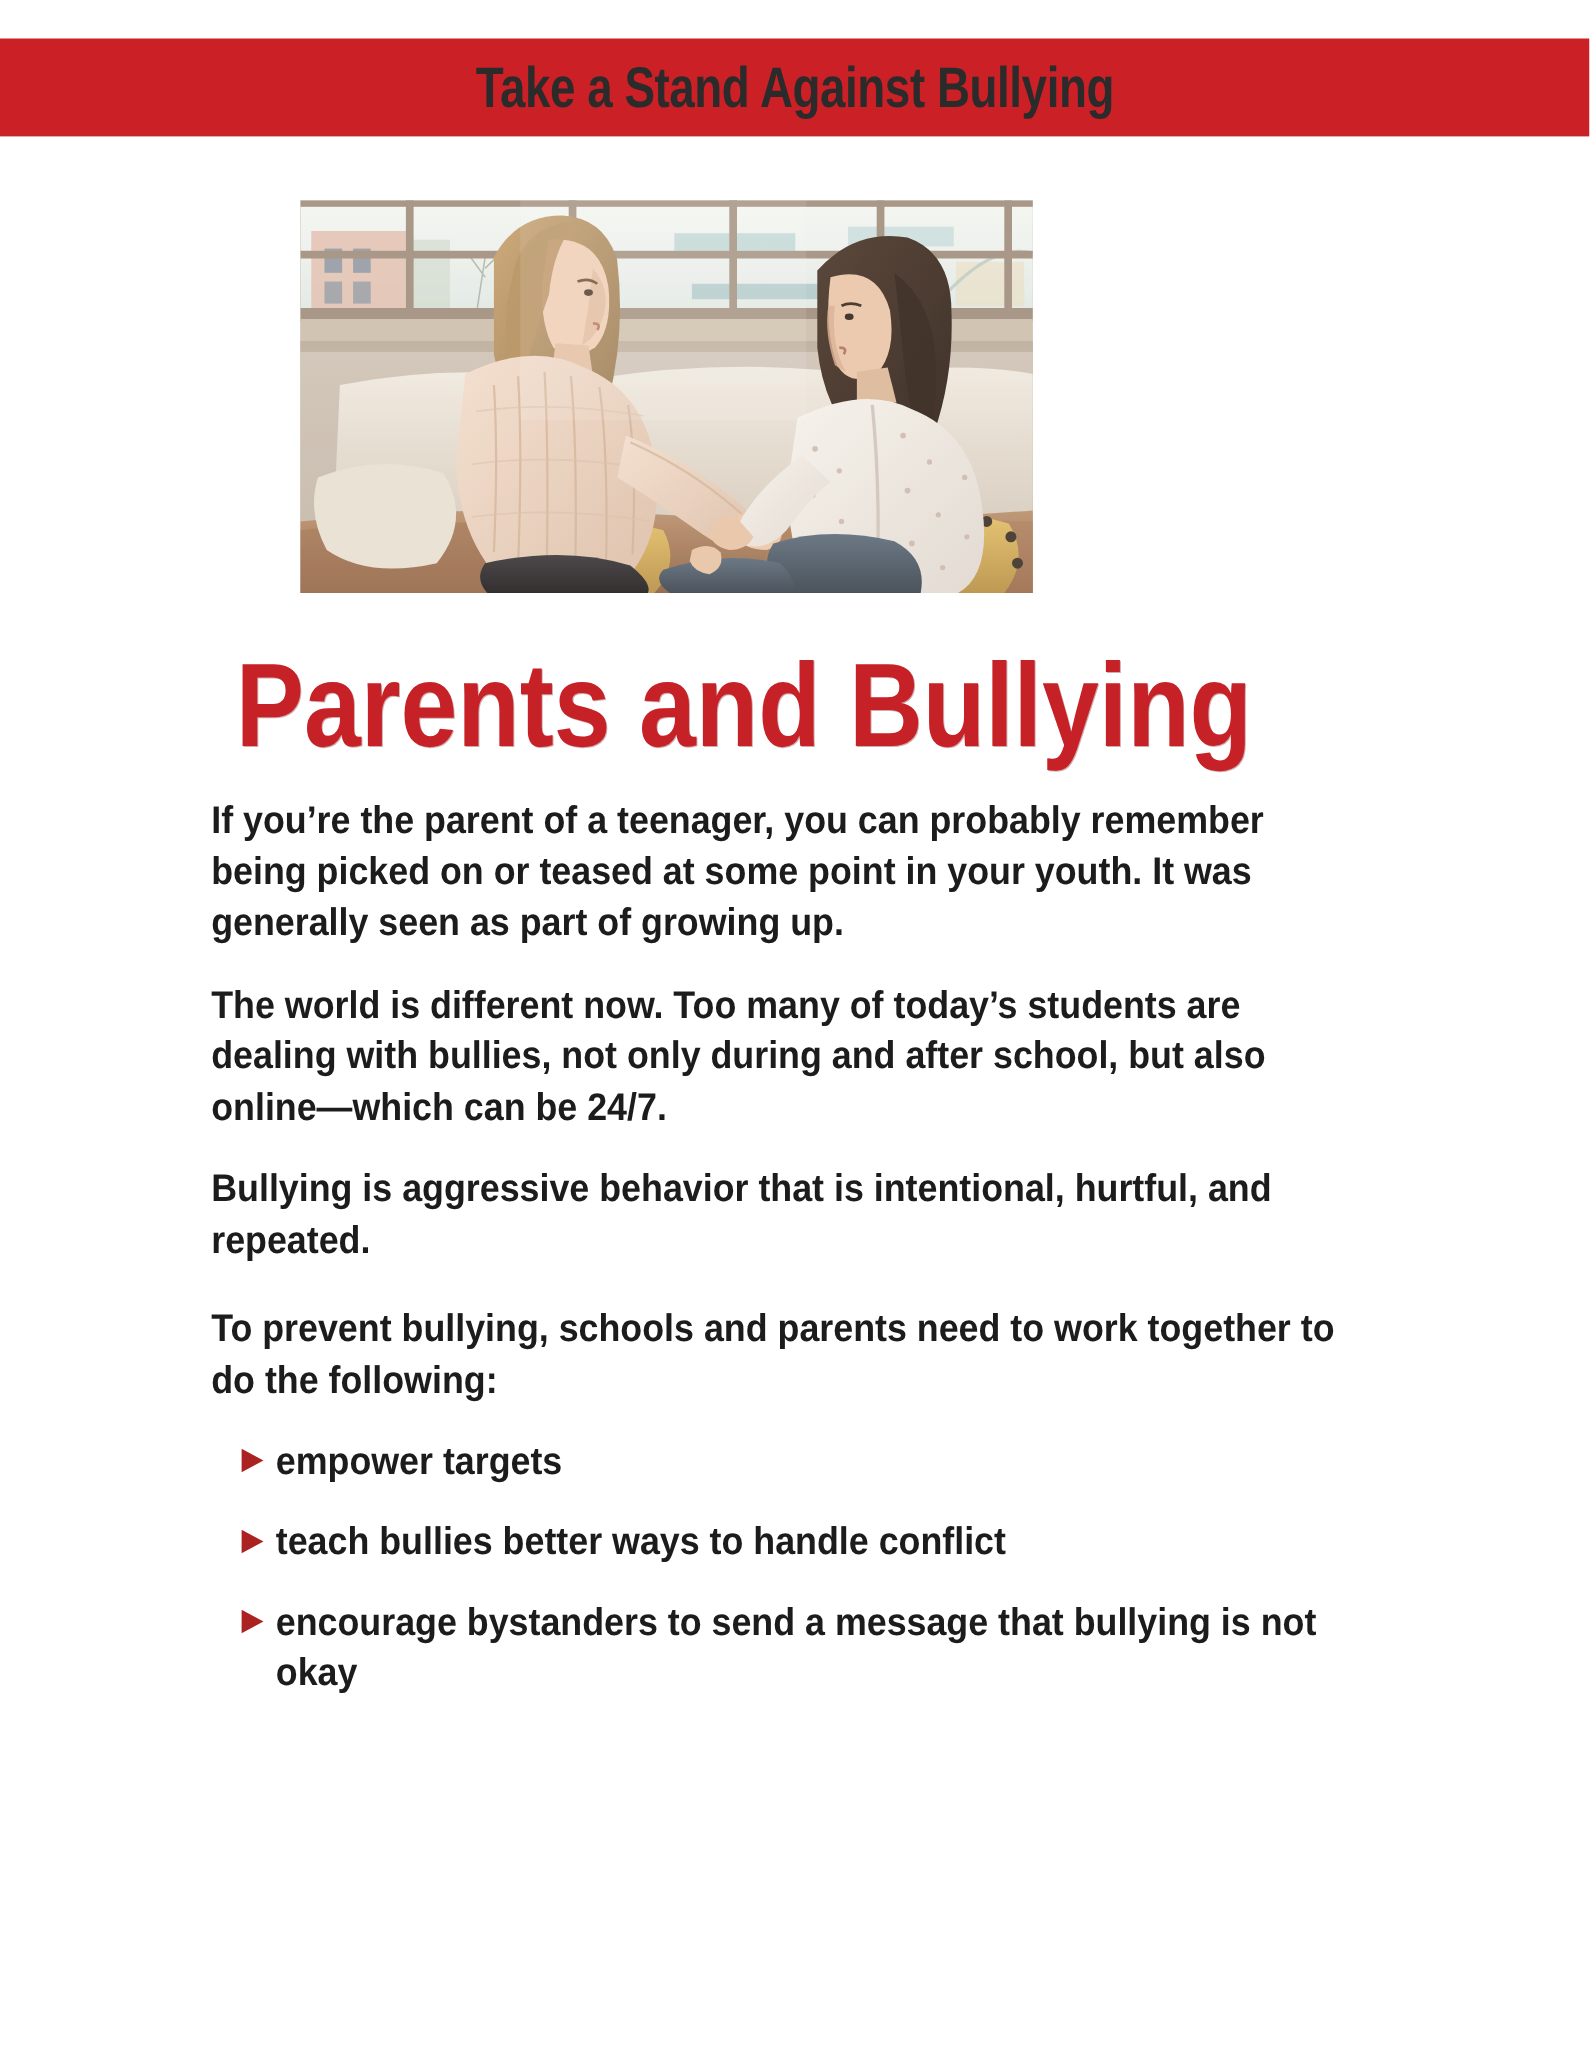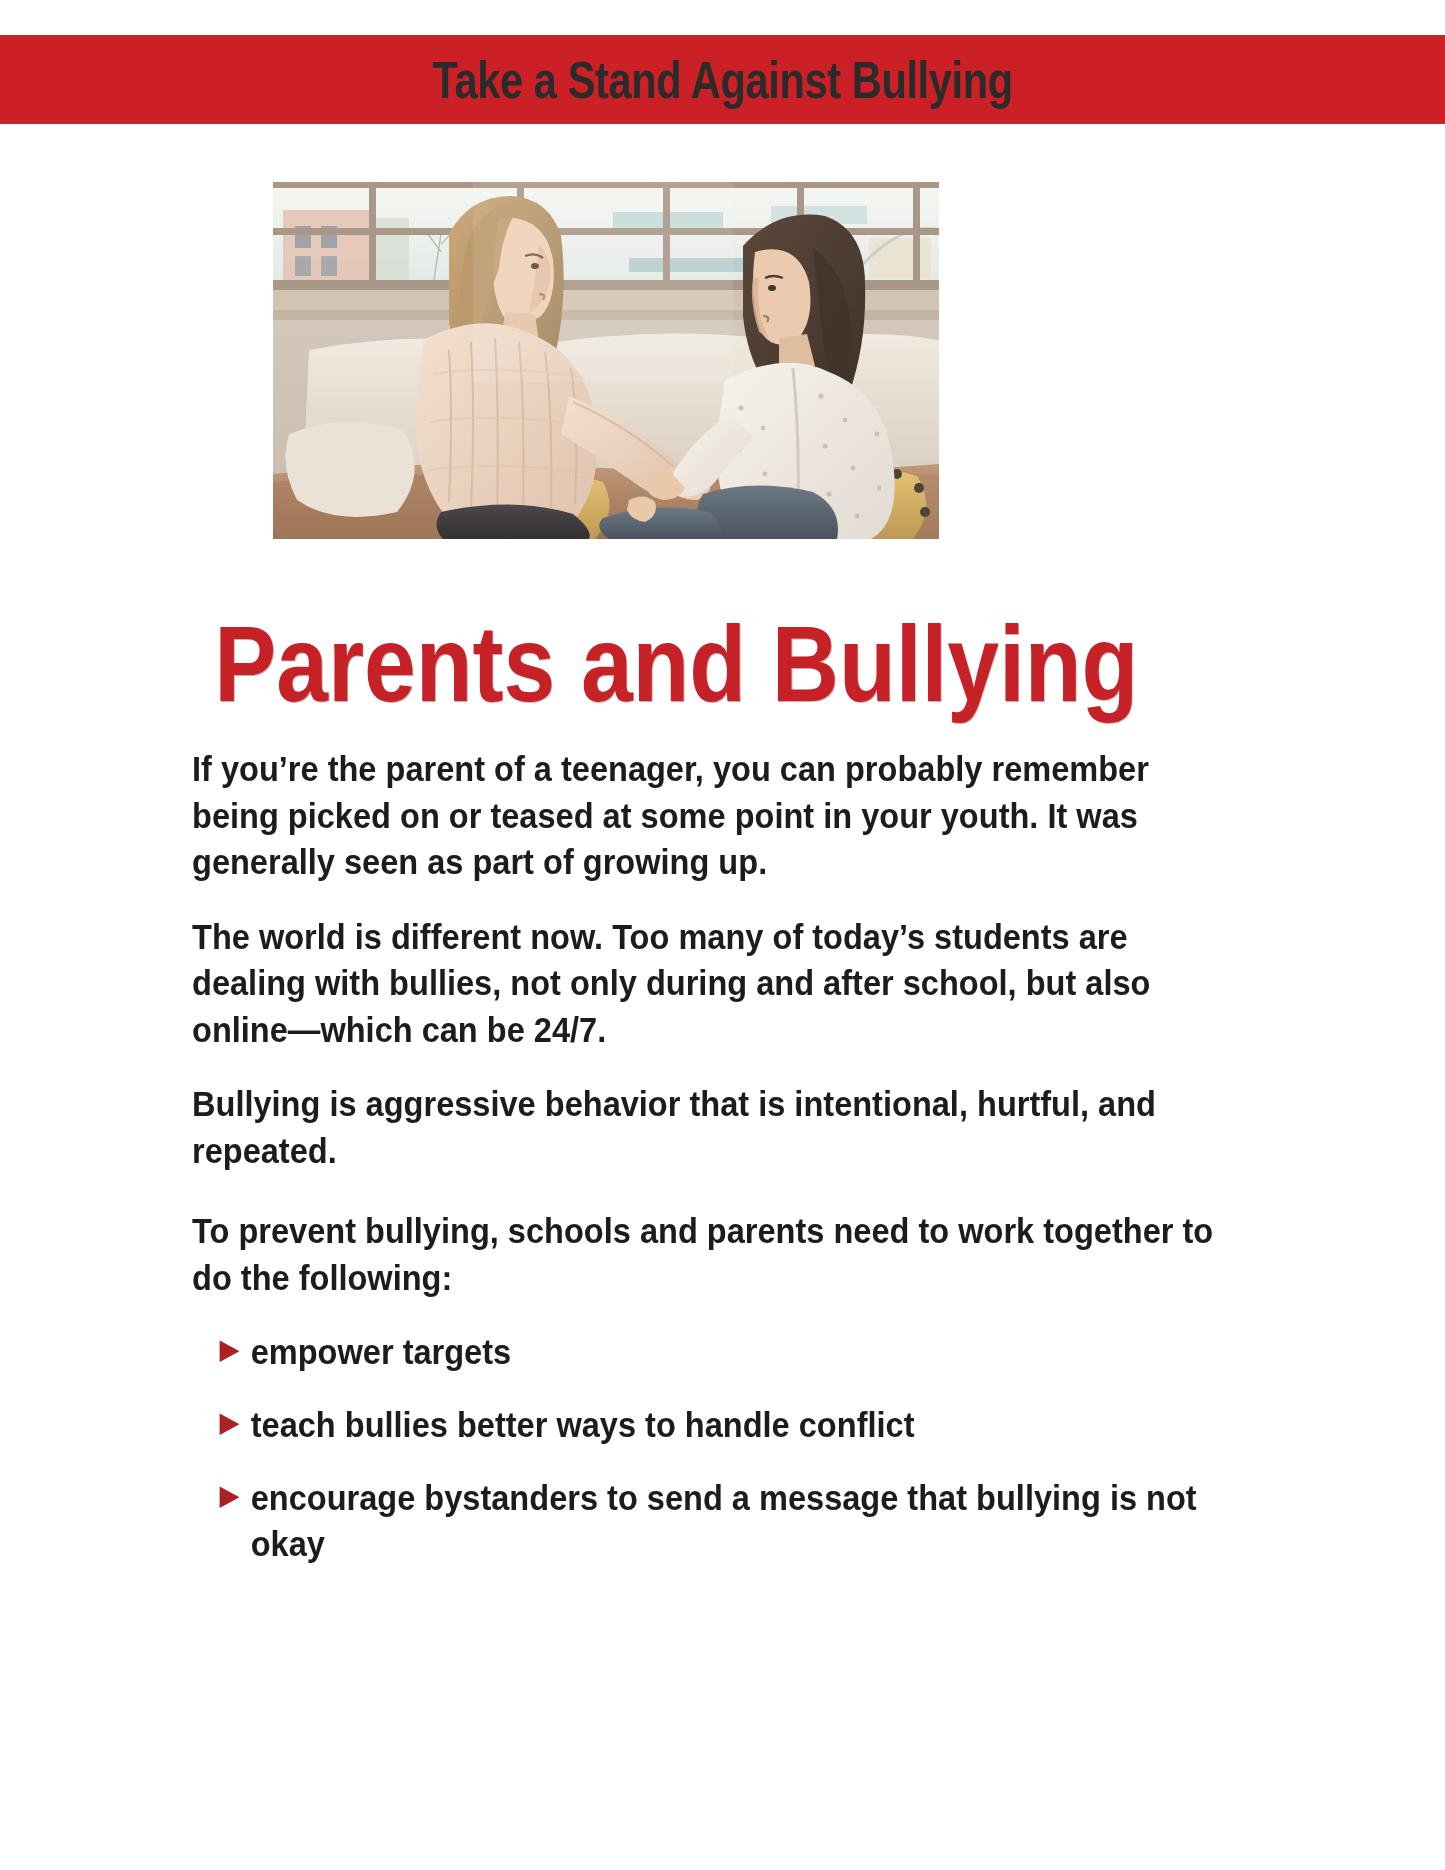--- a/index.html
+++ b/index.html
@@ -48,21 +48,21 @@
     height: 357px;
     overflow: hidden;
     background: #c9bdb2;
   }
   .photo-frame svg { display: block; }
 
   
   .content {
     position: absolute;
     left: 192px;
-    top: 610px;
+    top: 587px;
     width: 1055px;
   }
 
   .doc-title {
     font-family: "Liberation Sans Narrow", "Liberation Sans", sans-serif;
     font-weight: bold;
     font-size: 108px;
     line-height: 1.0;
     color: #c62127;
     margin: 0 0 28px 0;

